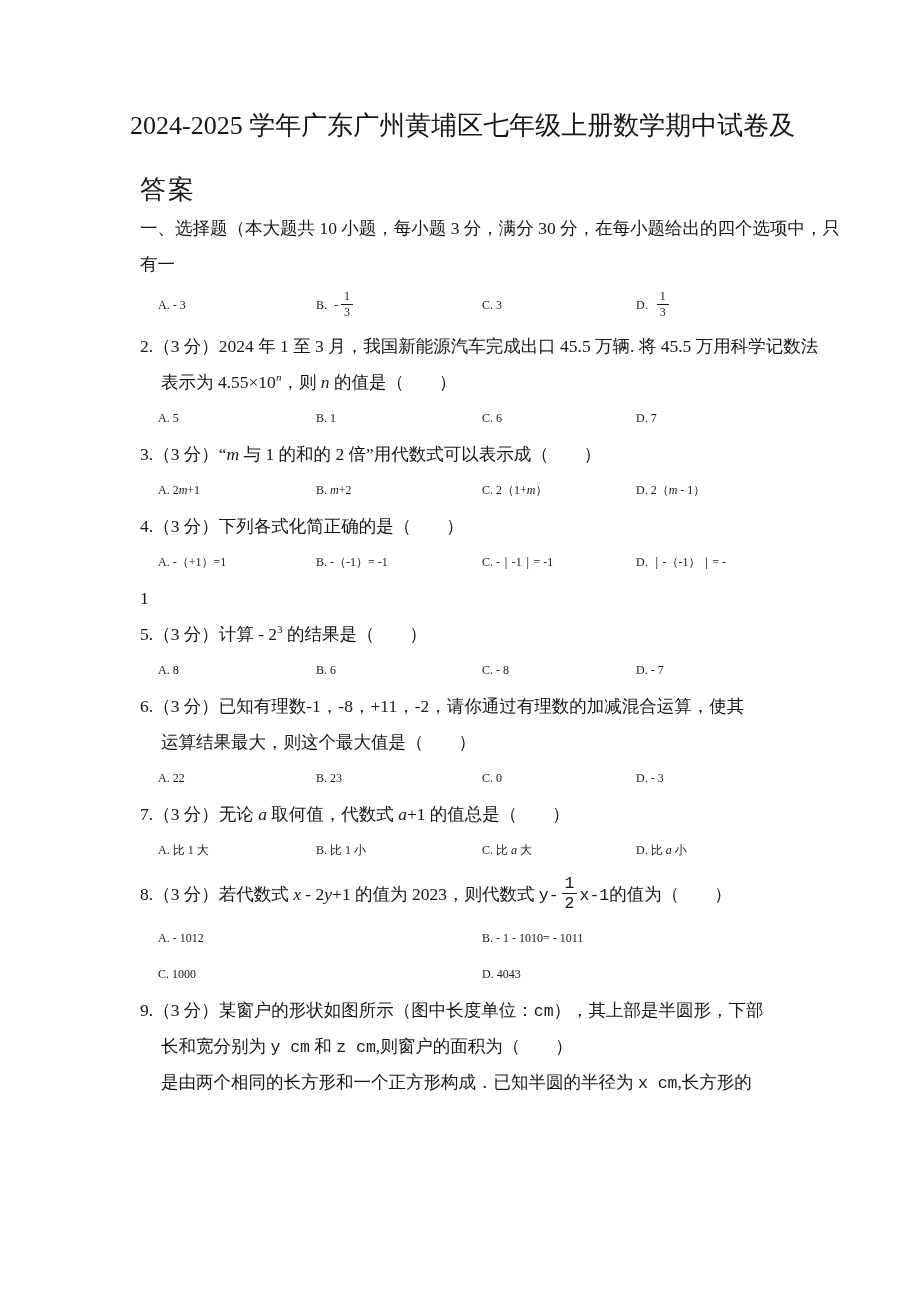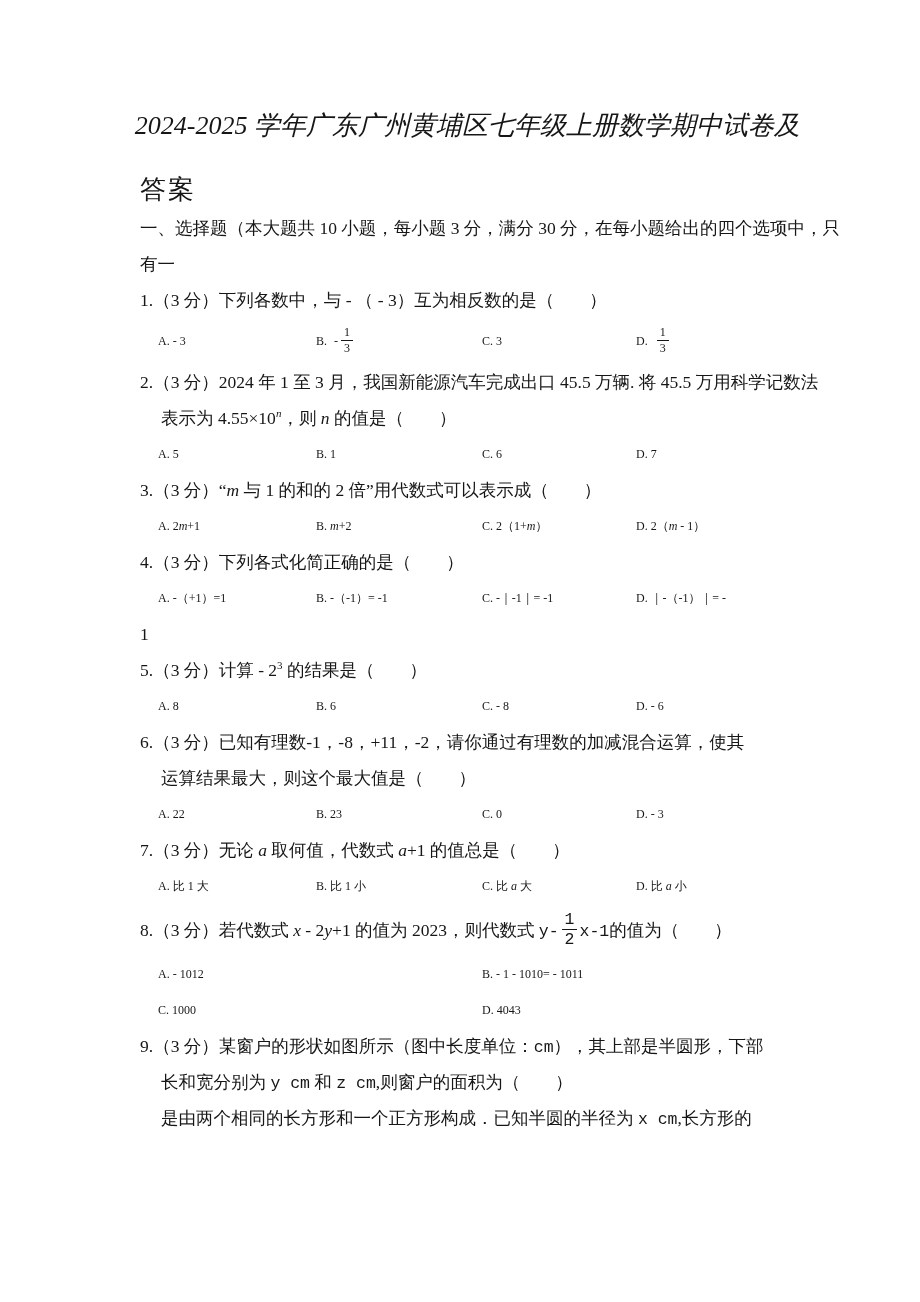--- a/index.html
+++ b/index.html
@@ -11,24 +11,23 @@
     color: #161616;
     font-family: "Liberation Serif", "DejaVu Serif", serif;
     overflow: hidden;
     box-sizing: border-box;
     padding: 0 120px 0 140px;
   }
   .t1 {
     margin-top: 108px;
     font-size: 26px;
     line-height: 36px;
-    text-align: right;
+    text-align: left;
     white-space: nowrap;
     margin-left: -10px;
-    font-style: italic;
   }
   .t2 {
     margin-top: 28px;
     font-size: 26px;
     line-height: 36px;
     text-align: left;
     letter-spacing: 2px;
     font-family: Liberation Serif, serif;
   }
   .line {
@@ -81,21 +80,20 @@
 <body>
 
 <div class="page">
 
   <div class="t1">2024-2025 学年广东广州黄埔区七年级上册数学期中试卷及</div>
   <div class="t2">答案</div>
 
   <div class="line first">一、选择题（本大题共 10 小题，每小题 3 分，满分 30 分，在每小题给出的四个选项中，只</div>
   <div class="line">有一</div>
 
-  <div class="line">1.（3 分）下列各数中，与 - （ - 3）互为相反数的是（　　）</div>
   <div class="opt-row frow">
     <span class="opt c1">A. - 3</span>
     <span class="opt c2"><span class="olab">B.</span><span class="sign">-</span><span class="frac"><span class="fn">1</span><span class="fd">3</span></span></span>
     <span class="opt c3">C. 3</span>
     <span class="opt c4"><span class="olab">D.</span><span class="frac"><span class="fn">1</span><span class="fd">3</span></span></span>
   </div>
 
   <div class="line">2.（3 分）2024 年 1 至 3 月，我国新能源汽车完成出口 45.5 万辆. 将 45.5 万用科学记数法</div>
   <div class="line indent"><span>表示为 4.55×10</span><sup class="sup"><i>n</i></sup><span>，则 </span><i>n</i><span> 的值是（　　）</span></div>
   <div class="opt-row">
@@ -120,21 +118,21 @@
     <span class="opt c3">C. -｜-1｜= -1</span>
     <span class="opt c4">D. ｜-（-1）｜= -</span>
   </div>
   <div class="line">1</div>
 
   <div class="line"><span>5.（3 分）计算 - 2</span><sup class="sup">3</sup><span> 的结果是（　　）</span></div>
   <div class="opt-row">
     <span class="opt c1">A. 8</span>
     <span class="opt c2">B. 6</span>
     <span class="opt c3">C. - 8</span>
-    <span class="opt c4">D. - 6</span>
+    <span class="opt c4">D. - 7</span>
   </div>
 
   <div class="line">6.（3 分）已知有理数-1，-8，+11，-2，请你通过有理数的加减混合运算，使其</div>
   <div class="line indent">运算结果最大，则这个最大值是（　　）</div>
   <div class="opt-row">
     <span class="opt c1">A. 22</span>
     <span class="opt c2">B. 23</span>
     <span class="opt c3">C. 0</span>
     <span class="opt c4">D. - 3</span>
   </div>

